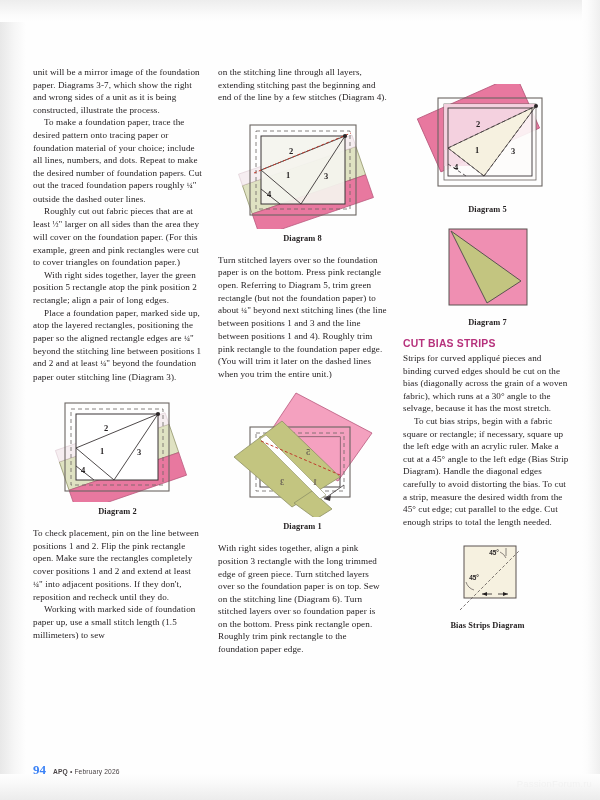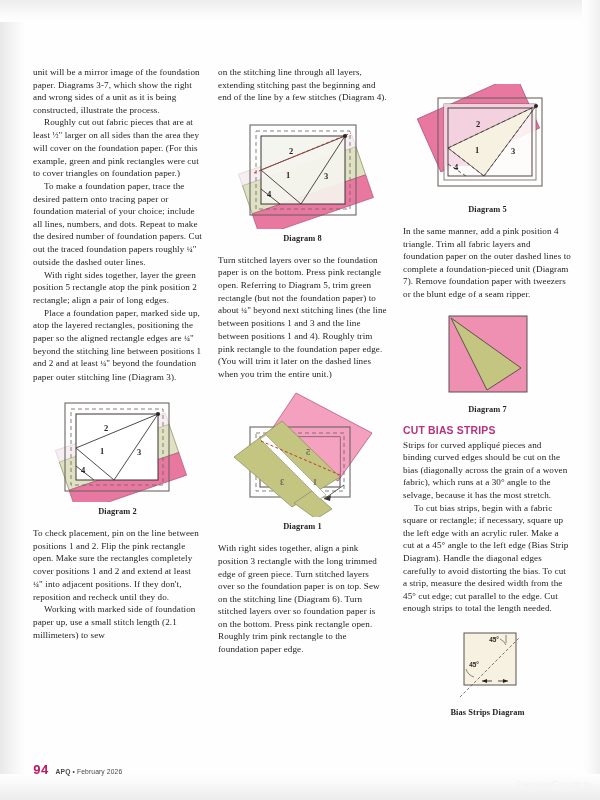--- a/index.html
+++ b/index.html
@@ -114,24 +114,24 @@
   
   .footer {
     position: absolute;
     left: 33px;
     bottom: 22px;
     display: flex;
     align-items: baseline;
     gap: 7px;
   }
   .folio {
-    font-family: Liberation Mono, monospace;
+    font-family: Liberation Serif, serif;
     font-size: 13px;
     font-weight: bold;
-    color: #be185d;
+    color: #3b82f6;
   }
   .footer-text {
     font-family: "Liberation Sans", sans-serif;
     font-size: 6.7px;
     color: #4a4446;
     letter-spacing: 0.02em;
   }
   .footer-brand { font-weight: bold; }
 
   .watermark {
@@ -150,22 +150,22 @@
 <div class="page">
   <div class="page-shade-left"></div>
   <div class="page-shade-top"></div>
   <div class="page-shade-right"></div>
   <div class="page-shade-bottom"></div>
 
   <div class="columns">
 
     <div class="col">
       <p class="body-text no-indent">unit will be a mirror image of the foundation paper. <b>Diagrams 3-7,</b> which show the right and wrong sides of a unit as it is being constructed, illustrate the process.</p>
+      <p class="body-text">To make a foundation paper, trace the desired pattern onto tracing paper or foundation material of your choice; include all lines, numbers, and dots. Repeat to make the desired number of foundation papers. Cut out the traced foundation papers roughly <span class="frac">¼</span>" outside the dashed outer lines.</p>
       <p class="body-text">Roughly cut out fabric pieces that are at least <span class="frac">½</span>" larger on all sides than the area they will cover on the foundation paper. (For this example, green and pink rectangles were cut to cover triangles on foundation paper.)</p>
-      <p class="body-text">To make a foundation paper, trace the desired pattern onto tracing paper or foundation material of your choice; include all lines, numbers, and dots. Repeat to make the desired number of foundation papers. Cut out the traced foundation papers roughly <span class="frac">¼</span>" outside the dashed outer lines.</p>
       <p class="body-text">With right sides together, layer the green position 5 rectangle atop the pink position 2 rectangle; align a pair of long edges.</p>
       <p class="body-text">Place a foundation paper, marked side up, atop the layered rectangles, positioning the paper so the aligned rectangle edges are <span class="frac">¼</span>" beyond the stitching line between positions 1 and 2 and at least <span class="frac">¼</span>" beyond the foundation paper outer stitching line <b>(Diagram 3)</b>.</p>
 
       <div class="figure">
         <svg class="fig-canvas" width="160" height="108" viewBox="0 0 160 108">
 
           <g transform="rotate(-19 80 54)">
             <rect x="20" y="48" width="116" height="30" fill="#dfe2c2" stroke="#8e9166" stroke-width="0.7"></rect>
             <rect x="20" y="78" width="116" height="24" fill="#e8789f" stroke="#b8587c" stroke-width="0.7"></rect>
             <rect x="20" y="36" width="116" height="12" fill="#f6eef1" stroke="#d9c3cc" stroke-width="0.5"></rect>
@@ -183,21 +183,21 @@
           <circle cx="120" cy="20" r="2.1" fill="#2b2628"></circle>
           <text x="68" y="37" font-family="Liberation Serif, serif" font-size="8.5" font-weight="bold" fill="#231f20" text-anchor="middle">2</text>
           <text x="64" y="60" font-family="Liberation Serif, serif" font-size="8.5" font-weight="bold" fill="#231f20" text-anchor="middle">1</text>
           <text x="101" y="61" font-family="Liberation Serif, serif" font-size="8.5" font-weight="bold" fill="#231f20" text-anchor="middle">3</text>
           <text x="45" y="79" font-family="Liberation Serif, serif" font-size="8.5" font-weight="bold" fill="#231f20" text-anchor="middle">4</text>
         </svg>
         <div class="caption">Diagram 2</div>
       </div>
 
       <p class="body-text no-indent">To check placement, pin on the line between positions 1 and 2. Flip the pink rectangle open. Make sure the rectangles completely cover positions 1 and 2 and extend at least <span class="frac">¼</span>" into adjacent positions. If they don't, reposition and recheck until they do.</p>
-      <p class="body-text">Working with marked side of foundation paper up, use a small stitch length (2.1 millimeters) to sew</p>
+      <p class="body-text">Working with marked side of foundation paper up, use a small stitch length (1.5 millimeters) to sew</p>
     </div>
 
     <div class="col">
       <p class="body-text no-indent">on the stitching line through all layers, extending stitching past the beginning and end of the line by a few stitches <b>(Diagram 4)</b>.</p>
 
       <div class="figure">
         <svg class="fig-canvas" width="160" height="114" viewBox="0 0 160 114">
           <g transform="rotate(-19 80 56)">
             <rect x="18" y="50" width="120" height="30" fill="#dfe2c2" stroke="#8e9166" stroke-width="0.7"></rect>
             <rect x="18" y="80" width="120" height="24" fill="#e8789f" stroke="#b8587c" stroke-width="0.7"></rect>
@@ -283,21 +283,20 @@
           <path d="M40 80 L58 92" fill="none" stroke="#3a3436" stroke-width="0.8" stroke-dasharray="3.5,2.5"></path>
           <circle cx="128" cy="22" r="2" fill="#2b2628"></circle>
           <text x="70" y="43" font-family="Liberation Serif, serif" font-size="8.5" font-weight="bold" fill="#231f20" text-anchor="middle">2</text>
           <text x="69" y="69" font-family="Liberation Serif, serif" font-size="8.5" font-weight="bold" fill="#231f20" text-anchor="middle">1</text>
           <text x="105" y="70" font-family="Liberation Serif, serif" font-size="8.5" font-weight="bold" fill="#231f20" text-anchor="middle">3</text>
           <text x="48" y="86" font-family="Liberation Serif, serif" font-size="8.5" font-weight="bold" fill="#231f20" text-anchor="middle">4</text>
         </svg>
         <div class="caption">Diagram 5</div>
       </div>
 
-      <p class="body-text no-indent">In the same manner, add a pink position 4 triangle. Trim all fabric layers and foundation paper on the outer dashed lines to complete a foundation-pieced unit <b>(Diagram 7)</b>. Remove foundation paper with tweezers or the blunt edge of a seam ripper.</p>
 
       <div class="figure">
         <svg class="fig-canvas" width="94" height="88" viewBox="0 0 94 88">
           <rect x="8" y="4" width="78" height="76" fill="#ef8fb2" stroke="#5a5350" stroke-width="1"></rect>
           <polygon points="10,6 80,56 46,78" fill="#c3c580" stroke="#5a5350" stroke-width="1"></polygon>
         </svg>
         <div class="caption">Diagram 7</div>
       </div>
 
       <div class="section-head">CUT BIAS STRIPS</div>

